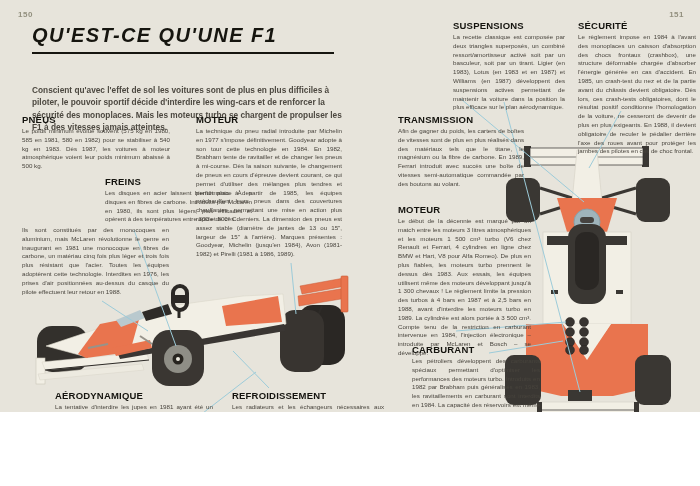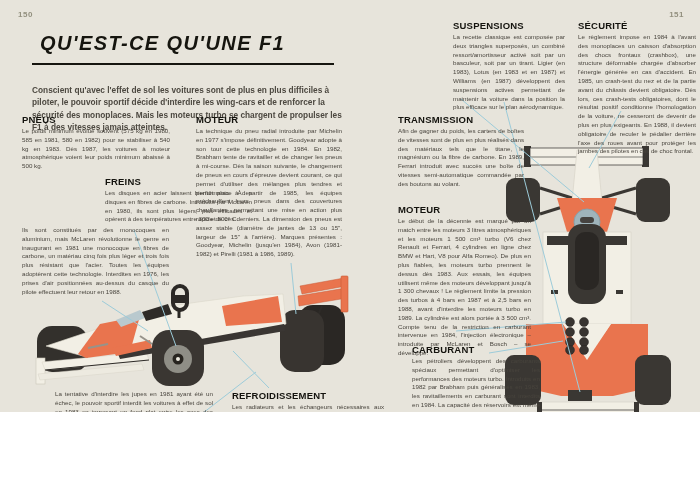--- a/index.html
+++ b/index.html
@@ -2,21 +2,21 @@
 <html lang="fr"><head>
 <meta charset="utf-8">
 <style>
   html,body{margin:0;padding:0;}
   .spread{
     position:relative;width:700px;height:412px;overflow:hidden;
     background:#E7E4DB;font-family:"Liberation Sans",sans-serif;
   }
   .pagenum{position:absolute;font:700 8px "Liberation Sans",sans-serif;color:#93907F;letter-spacing:.5px;}
   .title{position:absolute;left:32px;top:24px;}
-  .title h1{margin:8px;font:italic 900 20px/1.15 "Liberation Sans",sans-serif;letter-spacing:1.4px;color:#16150F;}
+  .title h1{margin:0;font:italic 900 20px/1.15 "Liberation Sans",sans-serif;letter-spacing:1.4px;color:#16150F;}
   .title-rule{height:2px;background:#16150F;width:302px;margin-top:5px;}
   .intro{position:absolute;left:32px;top:84px;width:316px;
     font:700 8.3px/1.5 "Liberation Sans",sans-serif;color:#4C4840;text-align:left;}
   .section{position:absolute;}
   .section h3{margin:0 0 2px 0;font:800 9.5px "Liberation Sans",sans-serif;color:#14130E;letter-spacing:.2px;}
   .section p{margin:0;font:400 6.2px/1.42 "Liberation Sans",sans-serif;color:#48443D;text-align:justify;hyphens:auto;}
   svg{position:absolute;display:block;}
 </style>
 </head>
 <body>
@@ -156,20 +156,21 @@
     <p>La technique du pneu radial introduite par Michelin en 1977 s'impose définitivement. Goodyear adopte à son tour cette technologie en 1984. En 1982, Brabham tente de ravitailler et de changer les pneus à mi-course. Dès la saison suivante, le changement de pneus en cours d'épreuve devient courant, ce qui permet d'utiliser des mélanges plus tendres et performants. À partir de 1985, les équipes préchauffent leurs pneus dans des couvertures chauffantes, permettant une mise en action plus rapide de ces derniers. La dimension des pneus est assez stable (diamètre de jantes de 13 ou 15", largeur de 15" à l'arrière). Marques présentes : Goodyear, Michelin (jusqu'en 1984), Avon (1981-1982) et Pirelli (1981 à 1986, 1989).</p>
   </div>
   <div class="section" style="left:105px;top:176px;width:147px">
     <h3>FREINS</h3>
     <p>Les disques en acier laissent bientôt place à des disques en fibres de carbone. Introduits par McLaren en 1980, ils sont plus légers, plus efficaces et opèrent à des températures entre 300 et 800° C.</p>
   </div>
   <div class="section" style="left:22px;top:226px;width:147px">
     <p>Ils sont constitués par des monocoques en aluminium, mais McLaren révolutionne le genre en inaugurant en 1981 une monocoque en fibres de carbone, un matériau cinq fois plus léger et trois fois plus résistant que l'acier. Toutes les équipes adoptèrent cette technologie. Interdites en 1976, les prises d'air positionnées au-dessus du casque du pilote effectuent leur retour en 1988.</p>
   </div>
   <div class="section" style="left:55px;top:390px;width:158px">
+    <h3>AÉRODYNAMIQUE</h3>
     <p>La tentative d'interdire les jupes en 1981 ayant été un échec, le pouvoir sportif interdit les voitures à effet de sol en 1983 en imposant un fond plat entre les axes des roues avant et arrière, mettant ainsi fin aux pontons en forme d'aile inversée qui généraient l'effet de sol.</p>
   </div>
   <div class="section" style="left:232px;top:390px;width:152px">
     <h3>REFROIDISSEMENT</h3>
     <p>Les radiateurs et les échangeurs nécessaires aux moteurs turbo sont logés dans les pontons latéraux.</p>
   </div>
 
   <div class="section" style="left:453px;top:20px;width:112px">
     <h3>SUSPENSIONS</h3>
     <p>La recette classique est composée par deux triangles superposés, un combiné ressort/amortisseur activé soit par un basculeur, soit par un tirant. Ligier (en 1983), Lotus (en 1983 et en 1987) et Williams (en 1987) développent des suspensions actives permettant de maintenir la voiture dans la position la plus efficace sur le plan aérodynamique.</p>

